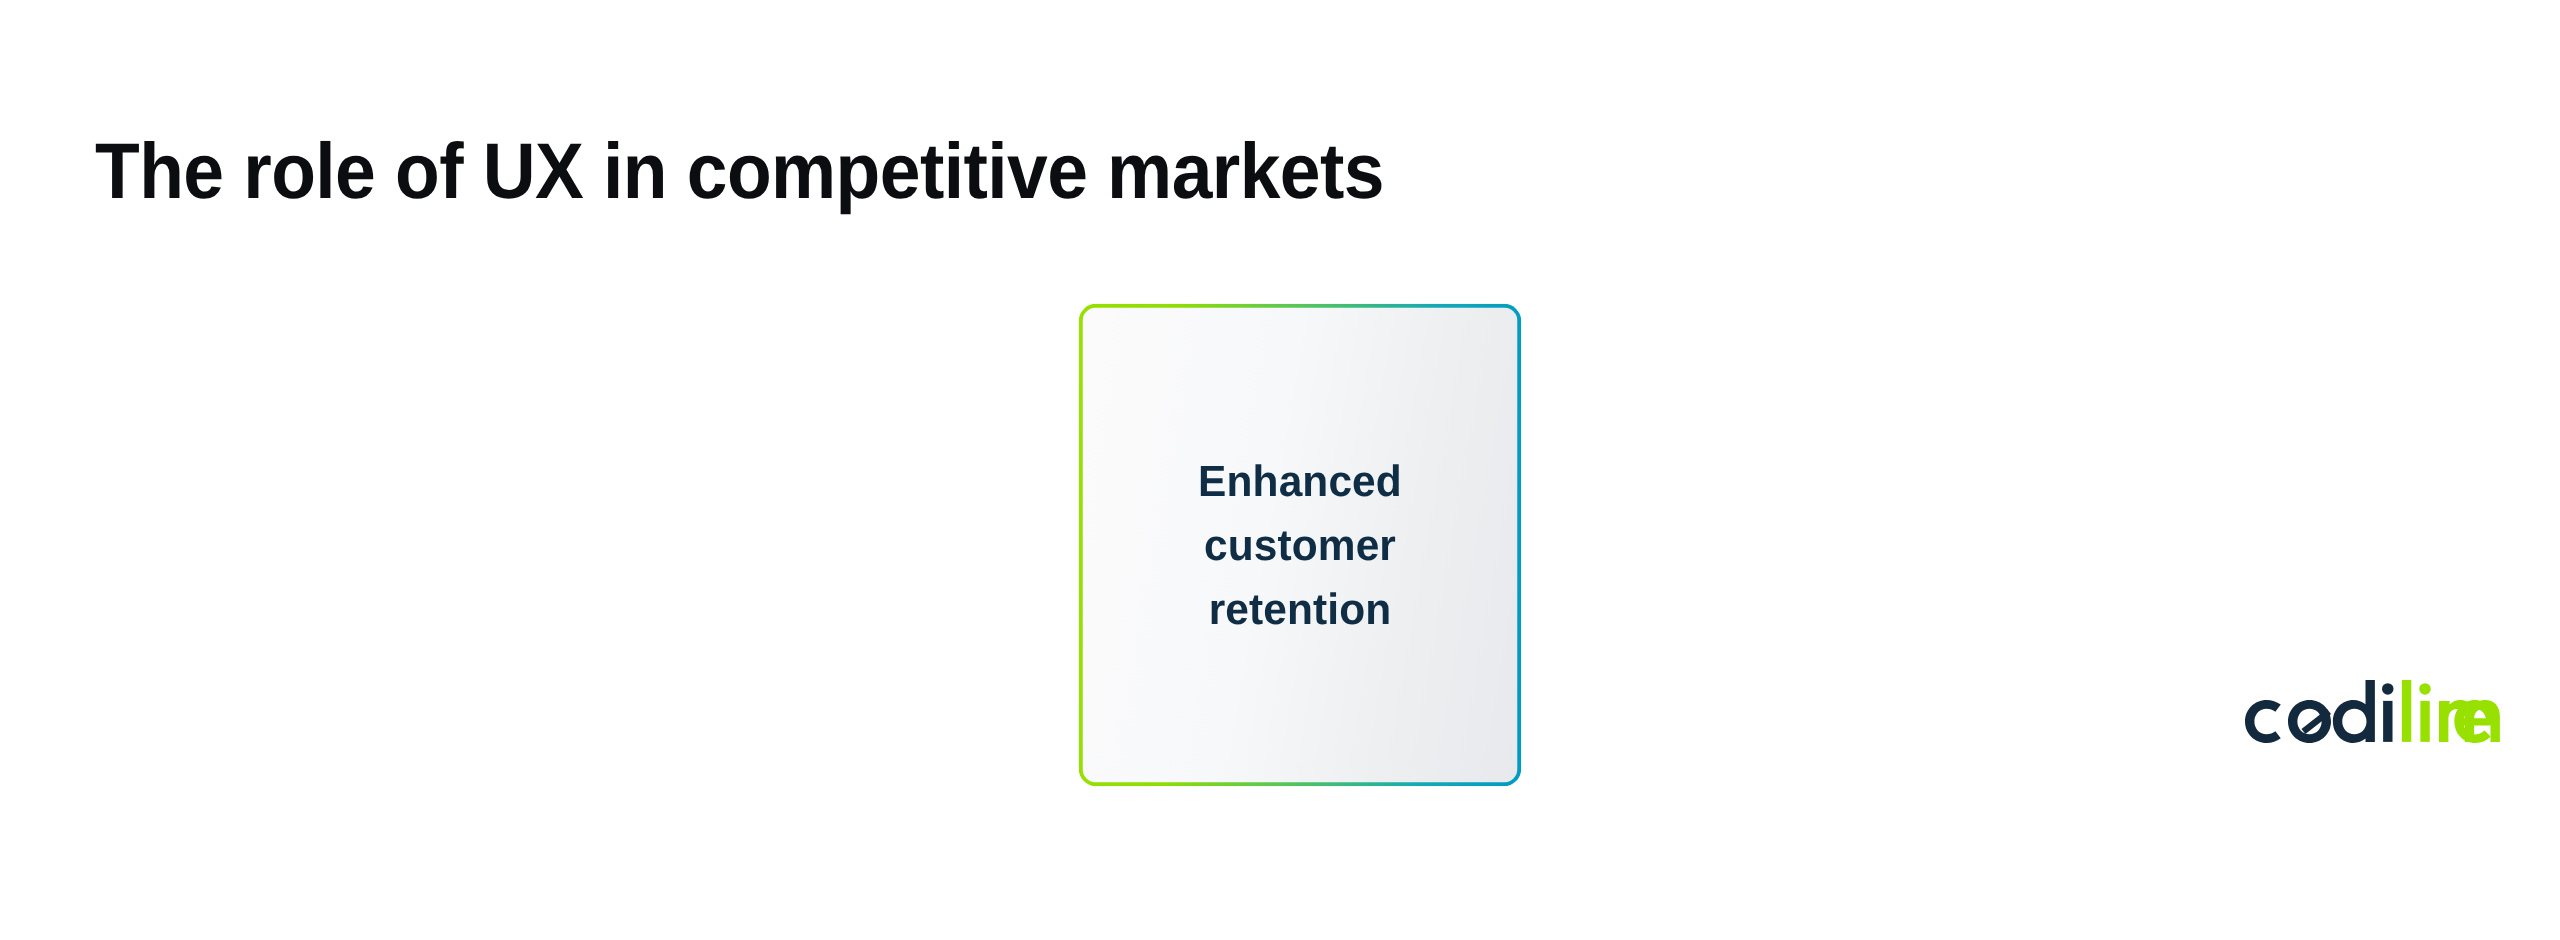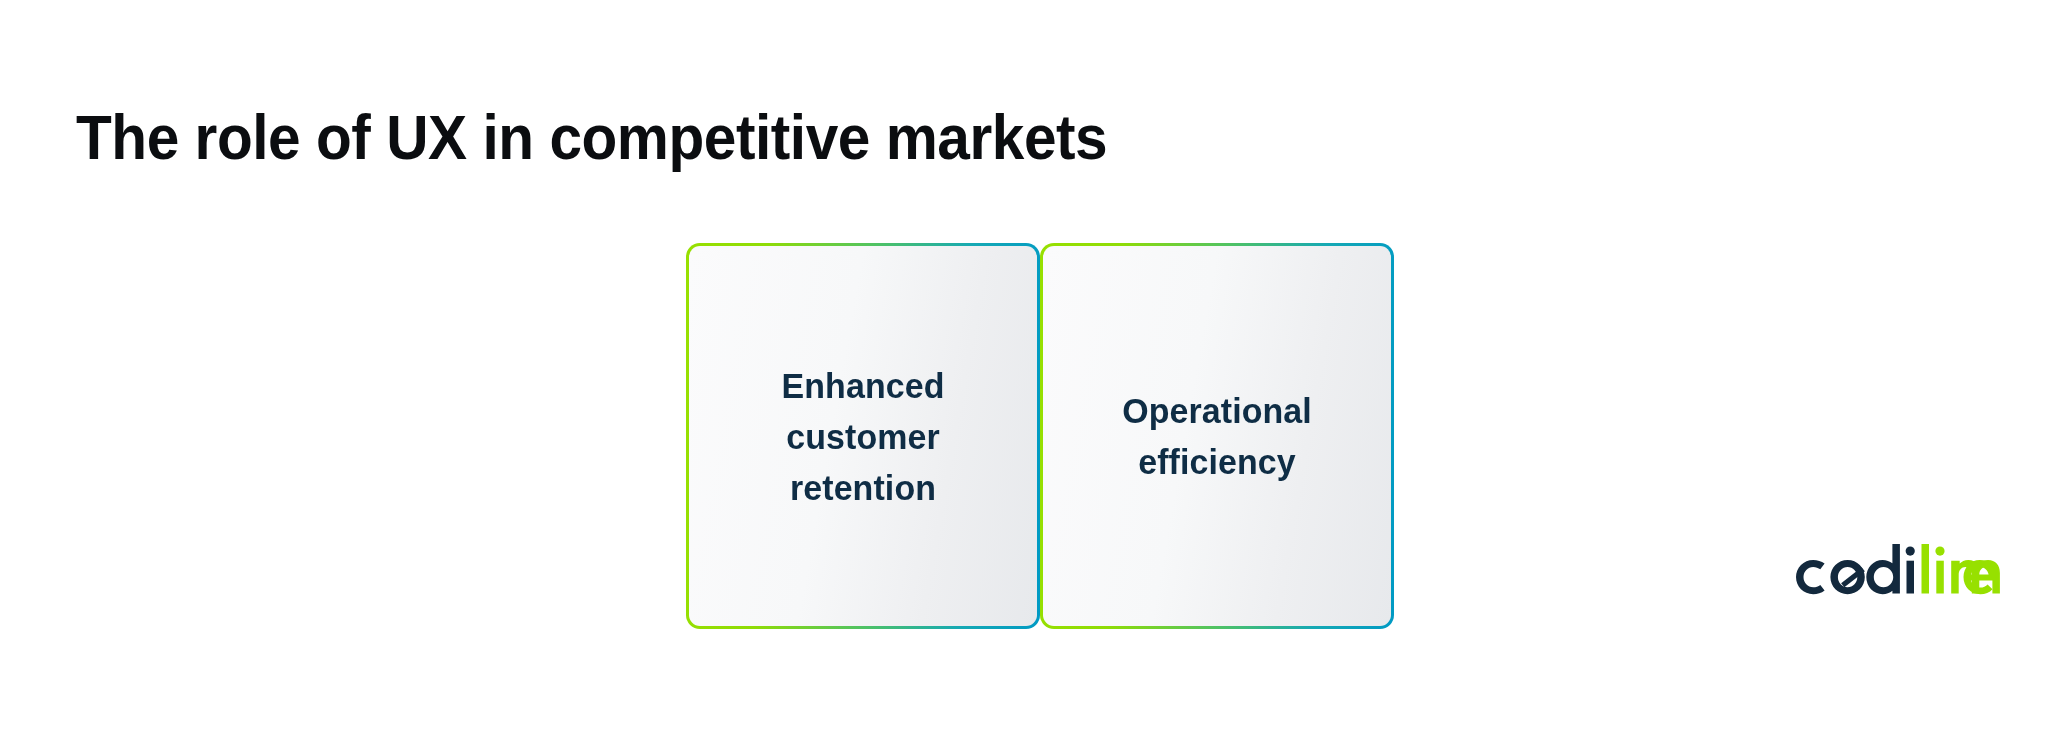--- a/index.html
+++ b/index.html
@@ -107,24 +107,20 @@
 
   <div id="cards-row">
 
     <div class="card">
       <span class="card-label">Enhanced
 customer
 retention</span>
     </div>
 
 
-    <div class="card">
-      <span class="card-label">Operational
-efficiency</span>
-    </div>
 
 
 
   </div>
 
   <div id="logo">
     <svg width="212" height="60" viewBox="0 0 212 60" role="img" aria-label="codilime">
 
       <path fill="#13293d" d="M28.6 19.6c-3.2-2.4-7.2-3.7-11.4-3.7C7.6 15.9 0 23.5 0 33.1S7.6 50.3 17.2 50.3c4.2 0 8.2-1.3 11.4-3.8l-4.3-5.6c-2 1.5-4.4 2.4-7.1 2.4-5.4 0-9.7-4.3-9.7-10.2S11.8 22.9 17.2 22.9c2.7 0 5.1.9 7.1 2.4l4.3-5.7z"></path>
 

